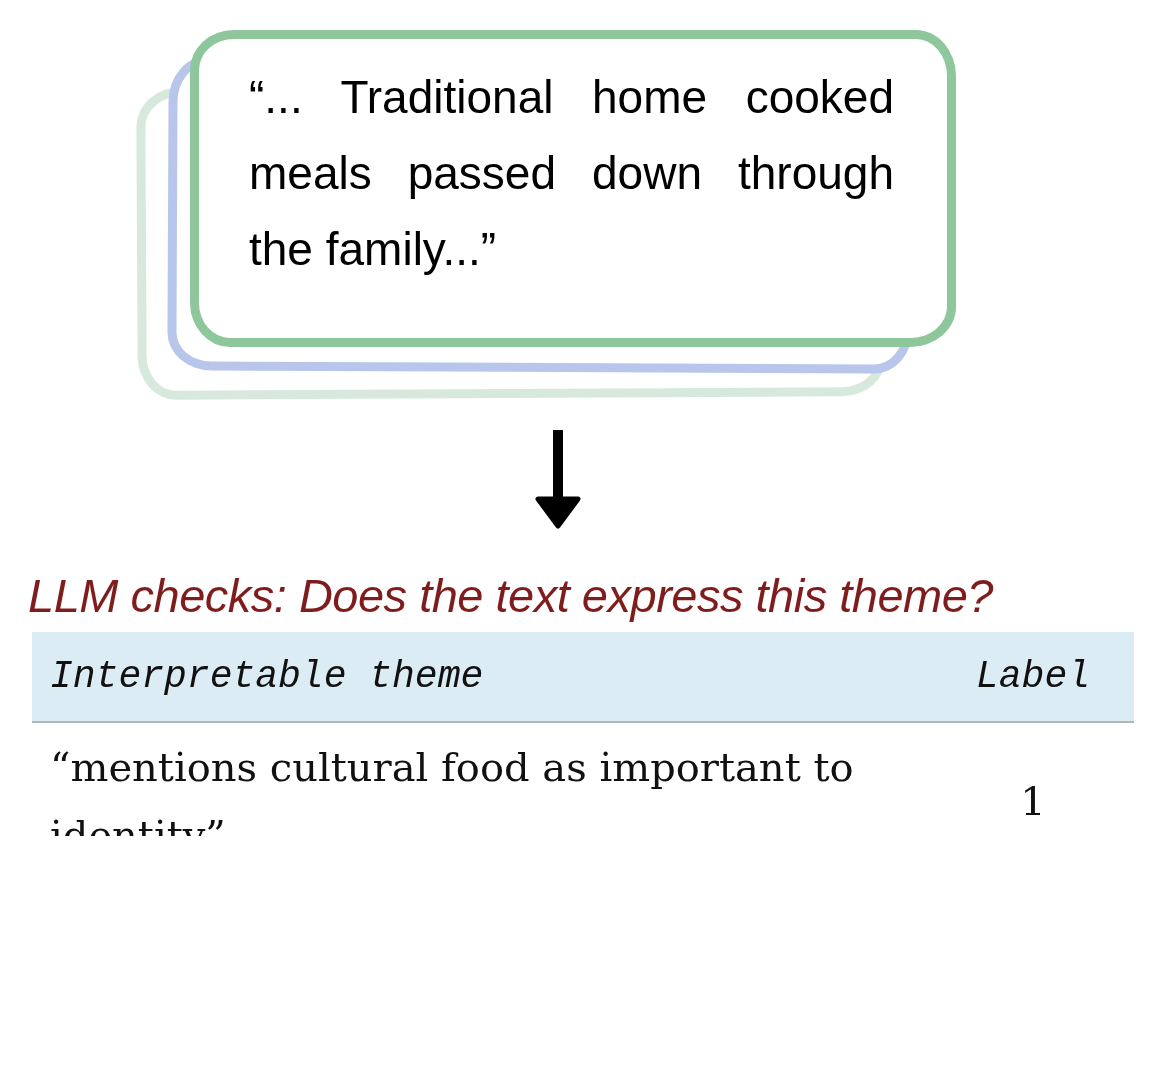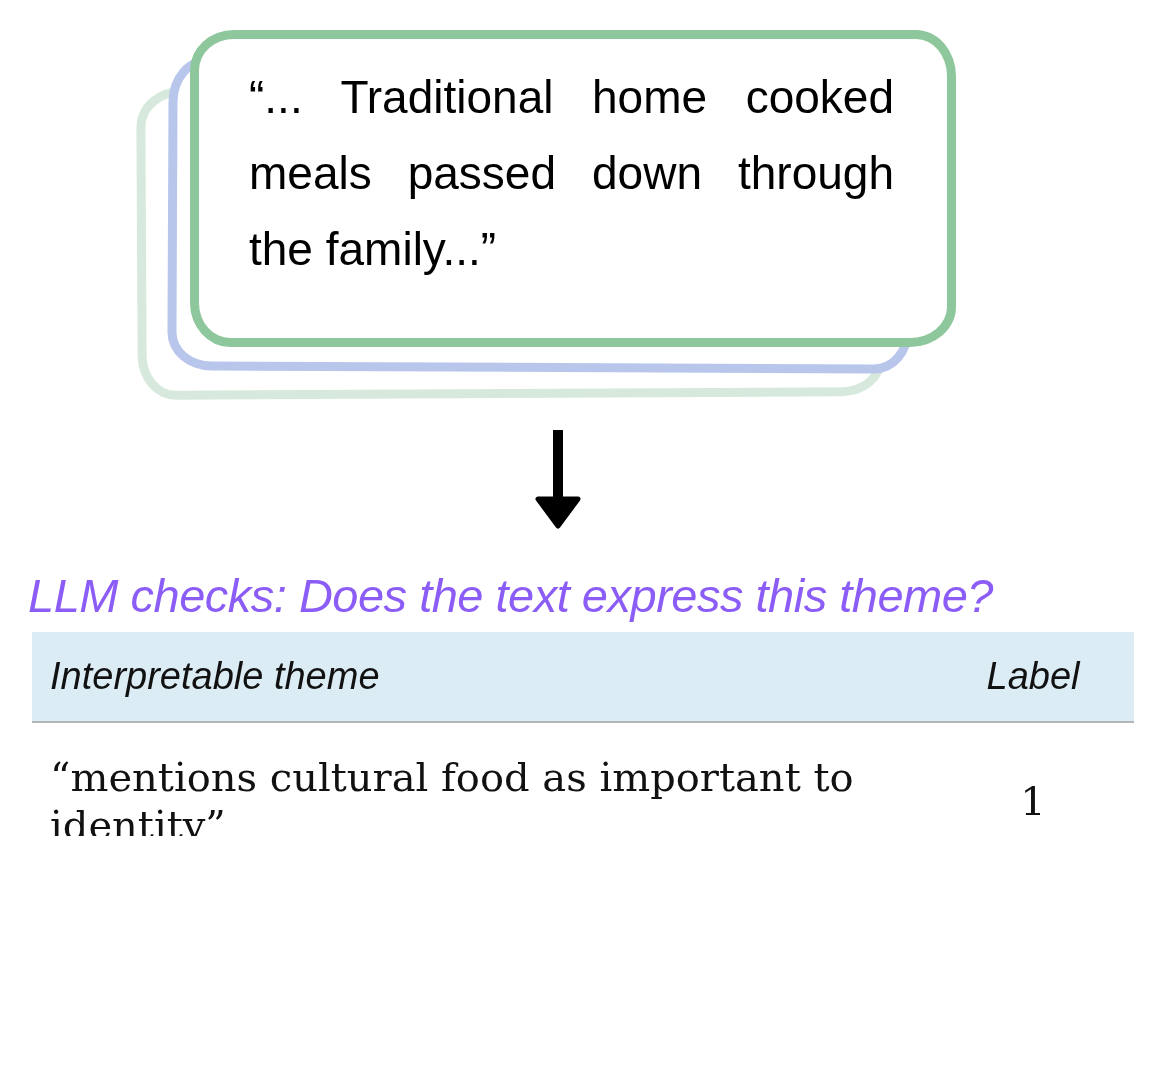--- a/index.html
+++ b/index.html
@@ -65,37 +65,38 @@
   
   .caption {
     position: absolute;
     left: 28px; top: 568px;
     width: 1120px;
     margin: 0;
     font-size: 47px;
     font-style: italic;
     font-weight: normal;
     letter-spacing: -0.5px;
-    color: #8b5cf6;
+    color: #7f1d1d;
     white-space: nowrap;
   }
 
   
   .theme-table {
     position: absolute;
     left: 32px; top: 632px;
     width: 1102px;
     border-collapse: collapse;
     table-layout: fixed;
   }
   .theme-table col.c1 { width: 900px; }
   .theme-table col.c2 { width: 202px; }
   .theme-table thead tr {
     background: #dcecf5;
     height: 90px;
+    font-family: Liberation Mono, monospace;
   }
   .theme-table thead th {
     font-style: italic;
     font-weight: normal;
     font-size: 38px;
     color: #111111;
     vertical-align: middle;
     border-bottom: 2px solid #b3b6b8;
   }
   .theme-table th.col-theme {
@@ -115,21 +116,21 @@
   }
   .theme-table td {
     font-family: "DejaVu Serif", serif;
     font-size: 40px;
     color: #111111;
     vertical-align: middle;
   }
   .theme-table td.col-theme {
     padding-left: 18px;
     padding-right: 8px;
-    line-height: 48px;
+    line-height: 68px;
     white-space: pre-line;
   }
 </style>
 </head>
 <body>
 
 <div class="page">
 
   <div class="card-stack">
     <div class="card card-back"></div>

